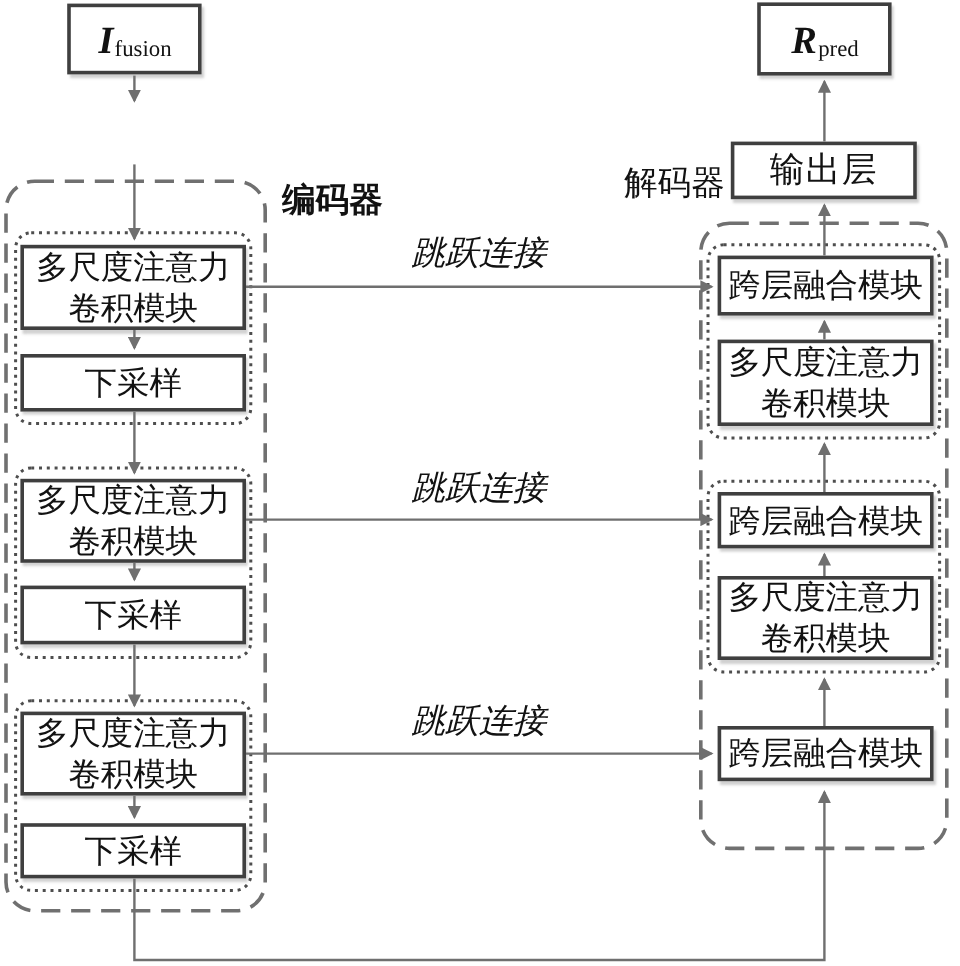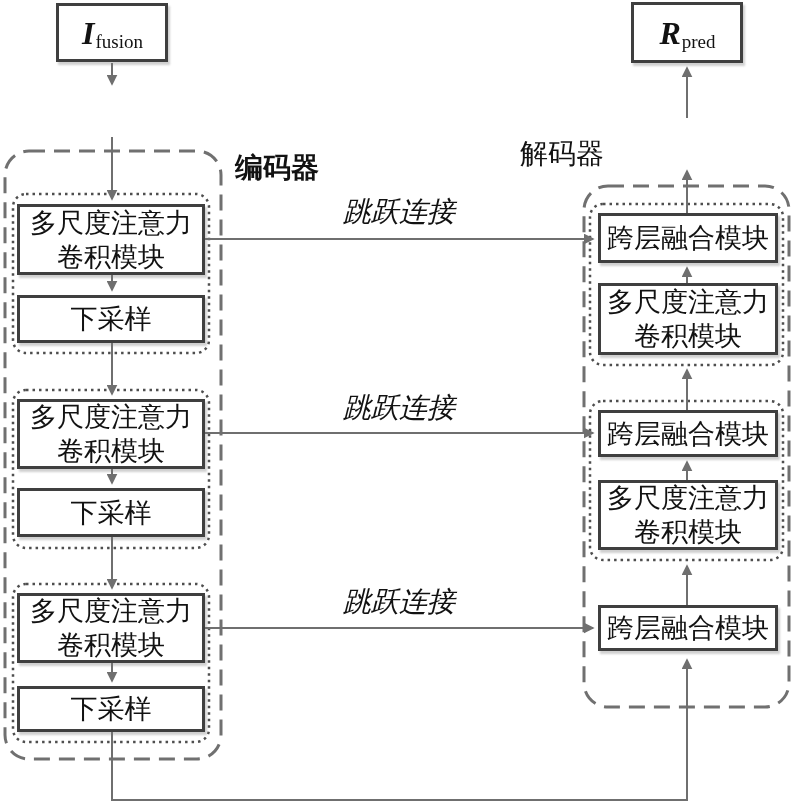--- a/index.html
+++ b/index.html
@@ -92,20 +92,21 @@
 
   <div class="node io" style="left:56px;top:3px;width:112px;height:59px;">
     <span>I</span>
       <span class="sub">fusion</span>
   </div>
 
   <div class="node io" style="left:631px;top:2px;width:112px;height:61px;">
     <span>R</span>
       <span class="sub">pred</span>
   </div>
+  <div class="node layerbox" style="left:609px;top:118px;width:155px;height:48px;">输出层</div>
 
   <div class="freelabel" style="left:235px;top:153px;font-weight:bold;">编码器</div>
   <div class="freelabel" style="left:484px;top:139px;margin-left:36px;">解码器</div>
 
   <div class="freelabel skiplabel" style="left:343px;top:197px;">跳跃连接</div>
   <div class="freelabel skiplabel" style="left:343px;top:393px;">跳跃连接</div>
   <div class="freelabel skiplabel" style="left:343px;top:587px;">跳跃连接</div>
 
   <div class="node" style="left:17px;top:204px;width:188px;height:71px;">多尺度注意力卷积模块</div>
   <div class="node" style="left:17px;top:295px;width:188px;height:48px;">下采样</div>

